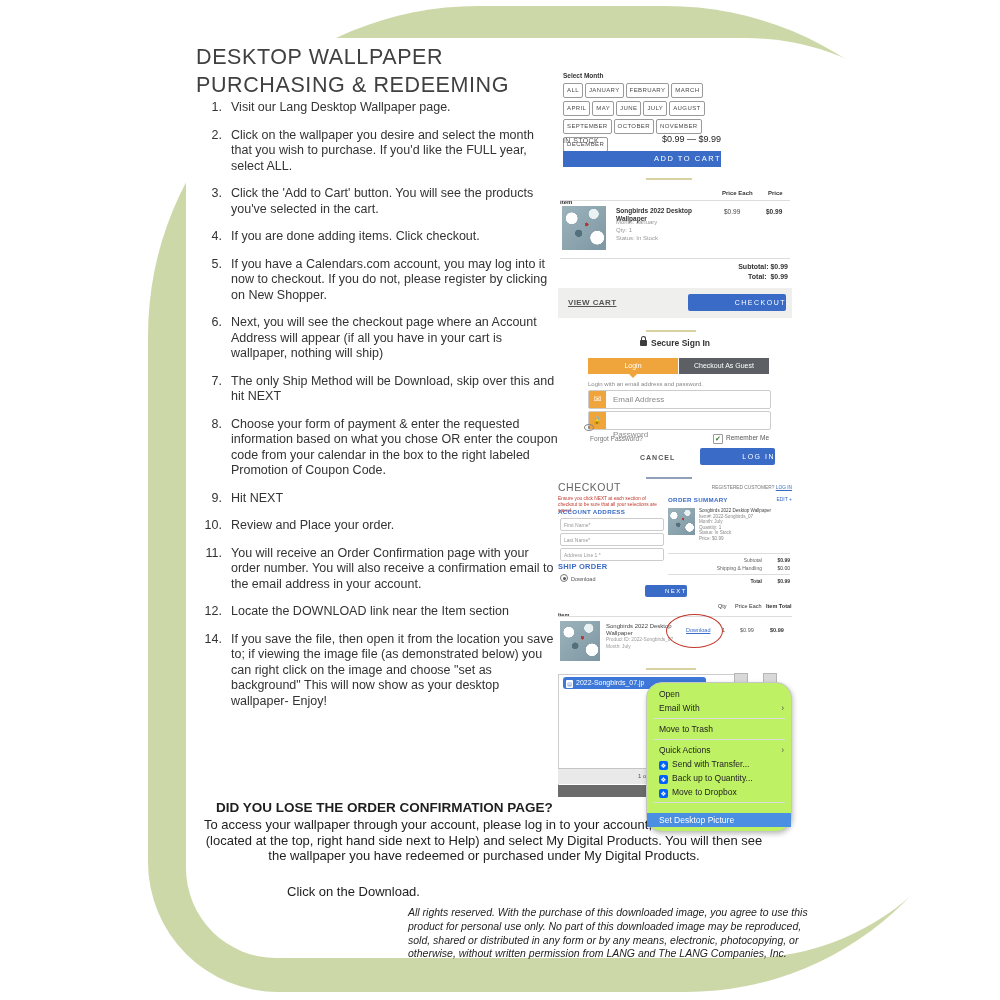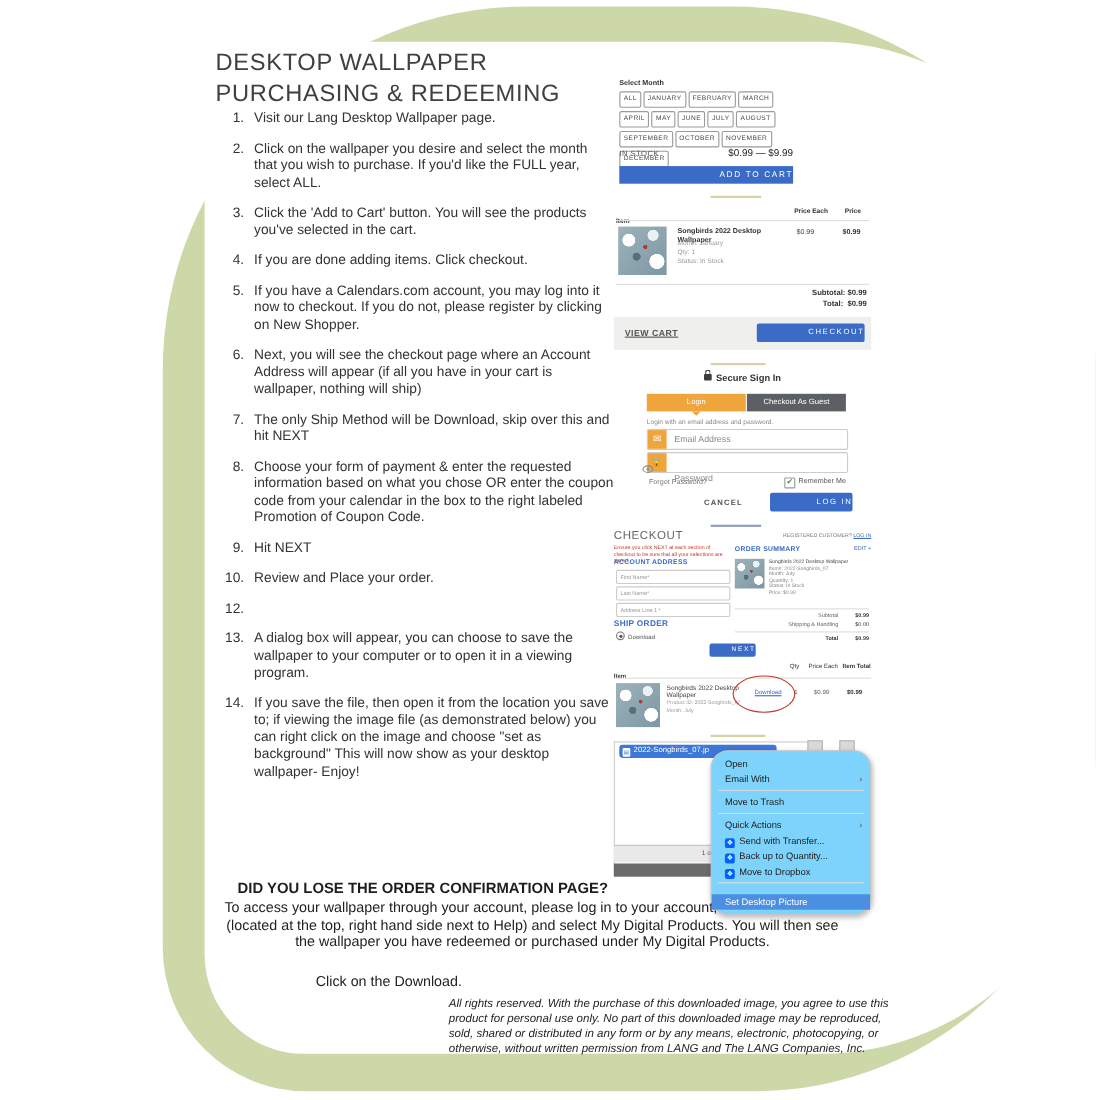--- a/index.html
+++ b/index.html
@@ -98,25 +98,26 @@
     </div>
   <div class="step">
       <span class="n">9.</span>
       <span>Hit NEXT</span>
     </div>
   <div class="step">
       <span class="n">10.</span>
       <span>Review and Place your order.</span>
     </div>
   <div class="step">
+      <span class="n">11.</span>
+      <span>You will receive an Order Confirmation page with your order number. You will also receive a confirmation email to the email address in your account.</span>
+    </div>
+  <div class="step">
       <span class="n">12.</span>
-    </div>
-  <div class="step">
-      <span class="n">13.</span>
-      <span>A dialog box will appear, you can choose to save the wallpaper to your computer or to open it in a viewing program.</span>
+      <span>Locate the DOWNLOAD link near the Item section</span>
     </div>
   <div class="step">
       <span class="n">14.</span>
       <span>If you save the file, then open it from the location you save to; if viewing the image file (as demonstrated below) you can right click on the image and choose "set as background" This will now show as your desktop wallpaper- Enjoy!</span>
     </div>
 </div>
 
 <div class="abs lost-h" style="left:216px;top:800px;">DID YOU LOSE THE ORDER CONFIRMATION PAGE?</div>
 <div class="abs lost-b" style="left:200px;top:817px;width:568px;">To access your wallpaper through your account, please log in to your account, click on your name (located at the top, right hand side next to Help) and select My Digital Products. You will then see the wallpaper you have redeemed or purchased under My Digital Products.</div>
 <div class="abs" style="left:287px;top:884px;font-size:13px;color:#222;">Click on the Download.</div>
@@ -257,21 +258,21 @@
 <div class="abs mini" style="left:558px;top:672px;width:234px;height:128px;">
   <div class="abs" style="left:0;top:2px;width:188px;height:112px;background:#fff;border:1px solid #ccc;"></div>
   <div class="abs" style="left:176px;top:1px;width:12px;height:11px;background:#d9d9d9;border:1px solid #b5b5b5;"></div>
   <div class="abs" style="left:205px;top:1px;width:12px;height:11px;background:#d9d9d9;border:1px solid #b5b5b5;"></div>
   <div class="abs" style="left:5px;top:5px;width:140px;height:12px;background:#3d78d8;border-radius:3px;color:#fff;font-size:7px;line-height:12px;padding-left:3px;white-space:nowrap;overflow:hidden;">
     <span style="display:inline-block;width:7px;height:8px;background:#fff;border-radius:1px;vertical-align:-1px;margin-right:3px;color:#3d78d8;font-size:5px;line-height:8px;text-align:center;">▤</span><span>2022-Songbirds_07.jp</span>
   </div>
   <div class="abs" style="left:0;top:96px;width:90px;height:15px;background:#e9e9e9;border-top:1px solid #c5c5c5;font-size:6px;color:#555;text-align:right;line-height:15px;padding-right:4px;"><span>1 of</span></div>
   <div class="abs" style="left:0;top:113px;width:90px;height:12px;background:#6b6b6b;"></div>
 
-  <div class="abs" style="left:88px;top:10px;width:144px;background:#7dd3fc;border:1px solid #c6c6c6;border-radius:16px;box-shadow:1px 2px 5px rgba(0,0,0,.25);padding:4px 0;">
+  <div class="abs" style="left:88px;top:10px;width:144px;background:#bef264;border:1px solid #c6c6c6;border-radius:16px;box-shadow:1px 2px 5px rgba(0,0,0,.25);padding:4px 0;">
     <div class="menu-item"><span>Open</span></div>
     <div class="menu-item"><span>Email With</span><span class="chev">›</span></div>
     <div class="menu-sep"></div>
     <div class="menu-item"><span>Move to Trash</span></div>
     <div class="menu-sep"></div>
     <div class="menu-item"><span>Quick Actions</span><span class="chev">›</span></div>
     <div class="menu-item"><span class="dbx">❖</span><span>Send with Transfer...</span></div>
     <div class="menu-item"><span class="dbx">❖</span><span>Back up to Quantity...</span></div>
     <div class="menu-item"><span class="dbx">❖</span><span>Move to Dropbox</span></div>
     <div class="menu-sep"></div>

